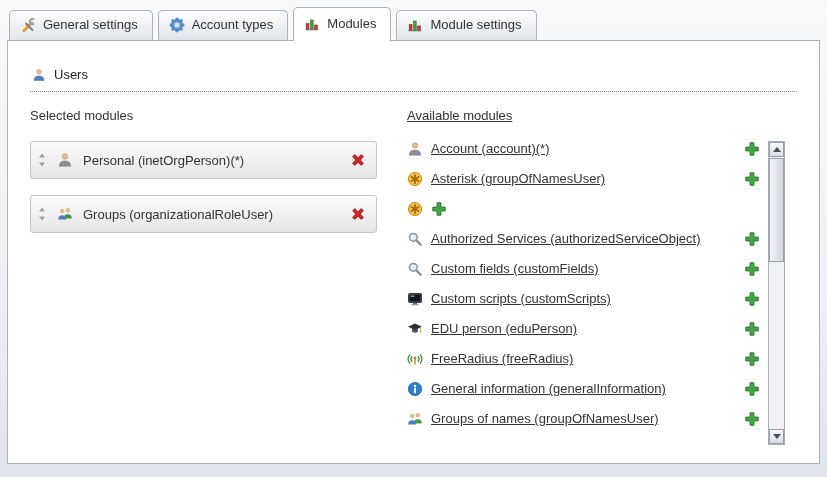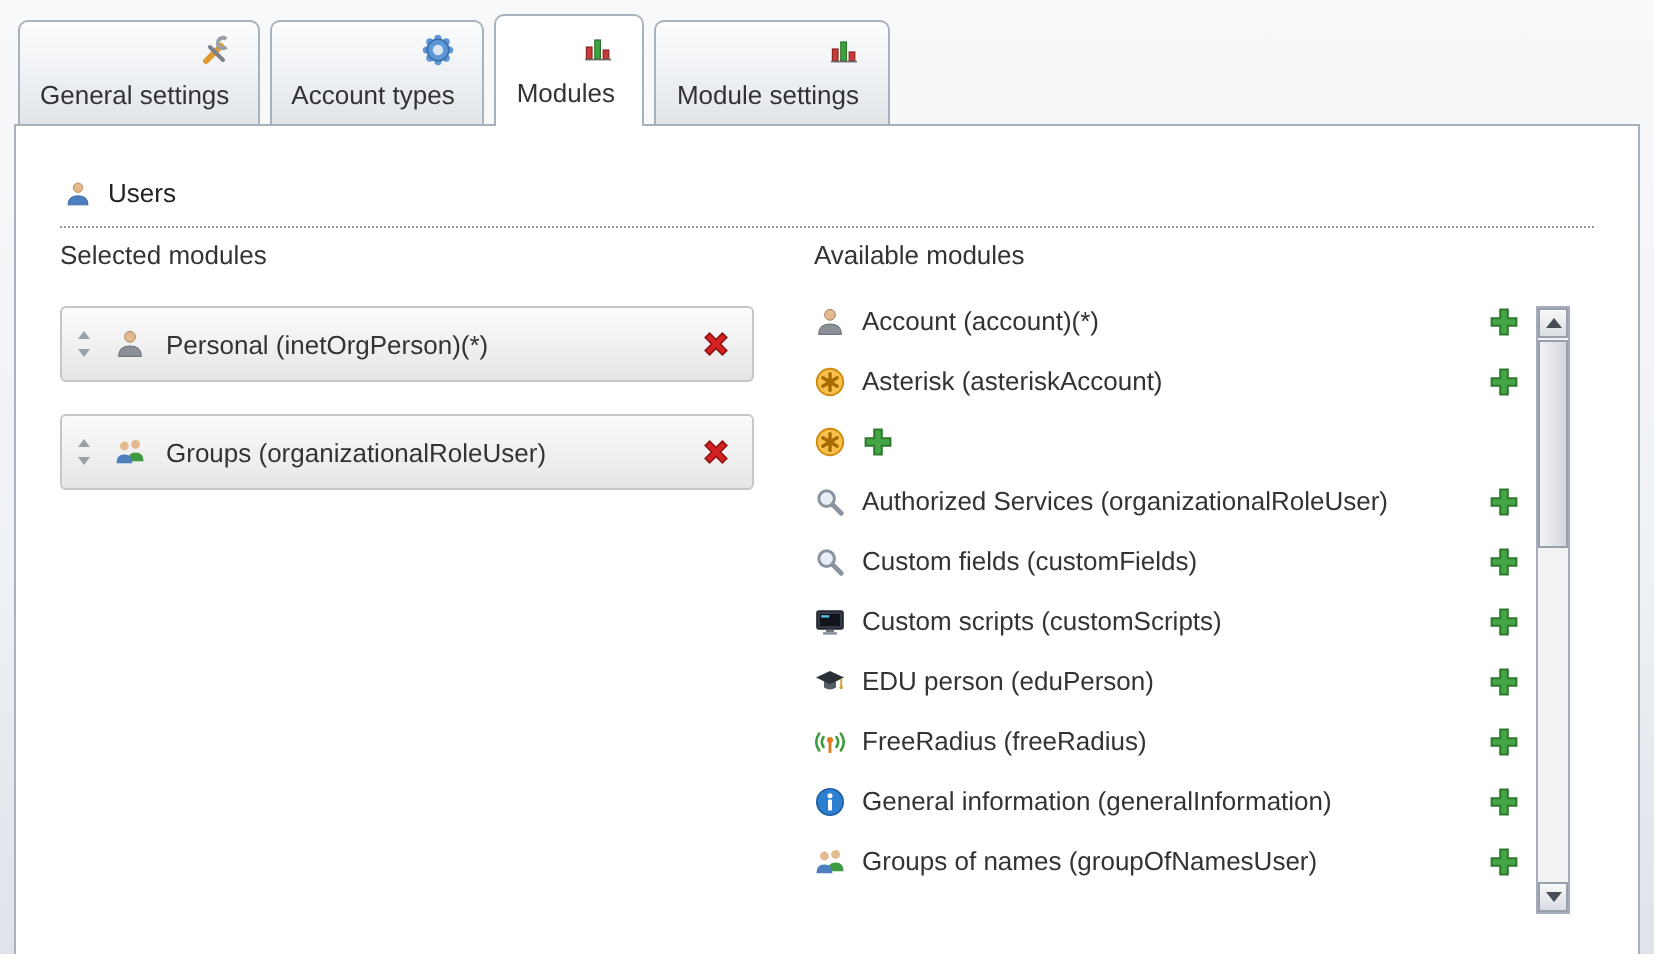--- a/index.html
+++ b/index.html
@@ -13,49 +13,49 @@
   .ic { width: 16px; height: 16px; flex: 0 0 16px; display: inline-block; vertical-align: middle; }
   .ic-sm { width: 14px; height: 14px; flex: 0 0 14px; }
   .ic-drag { width: 10px; height: 16px; flex: 0 0 10px; }
 
   
   .tabbar {
     display: flex; align-items: flex-end; gap: 5px;
     padding: 7px 0 0 9px; position: relative; z-index: 2;
   }
   .tab {
-    display: flex; align-items: flex-end; gap: 7px;
+    display: flex; align-items: flex-start; gap: 7px;
     padding: 6px 14px 7px 10px; white-space: nowrap;
     border: 1px solid #a9b1bc; border-bottom: none;
     border-radius: 5px 5px 0 0;
     background: linear-gradient(#fcfdfe, #e1e5ea);
-    cursor: pointer; color: #333; flex-direction: column;
+    cursor: pointer; color: #333;
   }
   .tab.active {
     background: #fff;
     padding-top: 8px; padding-bottom: 9px;
     margin-bottom: -1px; z-index: 3; position: relative;
   }
 
   
   .panel {
     margin: 0 7px; height: 424px;
     background: #fff; border: 1px solid #a9b1bc;
     padding: 26px 22px 0 22px;
     position: relative; z-index: 1;
   }
   .section-head {
     display: flex; align-items: center; gap: 8px;
     font-weight: normal; color: #222;
     padding: 0 0 9px 2px;
     border-bottom: 1px dotted #9097a0;
   }
-  .columns { display: flex; margin-top: 4px; }
+  .columns { display: flex; margin-top: 14px; }
   .col-left  { width: 377px; flex: 0 0 377px; }
-  .col-right { flex: 1; }
+  .col-right { flex: 1; text-decoration: underline; }
   .col-heading { color: #333; margin: 2px 0 18px 0; }
 
   
   .sel-item {
     display: flex; align-items: center; gap: 10px;
     width: 347px; height: 38px;
     background: linear-gradient(#fbfbfb, #e6e6e6);
     border: 1px solid #c6c6c6; border-radius: 3px;
     padding: 0 10px 0 6px; margin-bottom: 16px;
     cursor: move;
@@ -284,21 +284,21 @@
               <svg class="ic">
                   <use href="#i-plus"></use>
                 </svg>
             </button>
           </div>
 
           <div class="avail-row">
             <svg class="ic">
                 <use href="#i-asterisk"></use>
               </svg>
-            <span class="avail-label">Asterisk (asteriskAccount)</span>
+            <span class="avail-label">Asterisk (groupOfNamesUser)</span>
             <button class="icon-btn">
               <svg class="ic">
                   <use href="#i-plus"></use>
                 </svg>
             </button>
           </div>
 
           <div class="avail-row">
             <svg class="ic">
                 <use href="#i-asterisk"></use>
@@ -307,21 +307,21 @@
               <svg class="ic">
                   <use href="#i-plus"></use>
                 </svg>
             </button>
           </div>
 
           <div class="avail-row">
             <svg class="ic">
                 <use href="#i-magnifier"></use>
               </svg>
-            <span class="avail-label">Authorized Services (organizationalRoleUser)</span>
+            <span class="avail-label">Authorized Services (authorizedServiceObject)</span>
             <button class="icon-btn">
               <svg class="ic">
                   <use href="#i-plus"></use>
                 </svg>
             </button>
           </div>
 
           <div class="avail-row">
             <svg class="ic">
                 <use href="#i-magnifier"></use>

